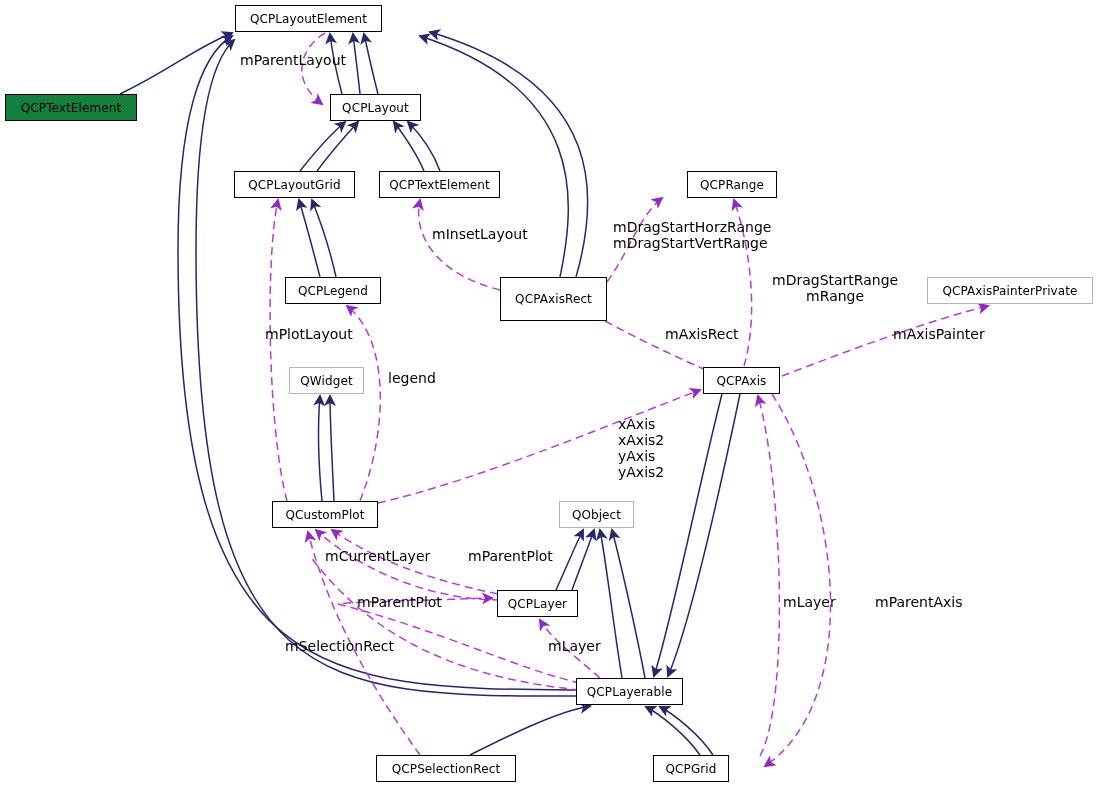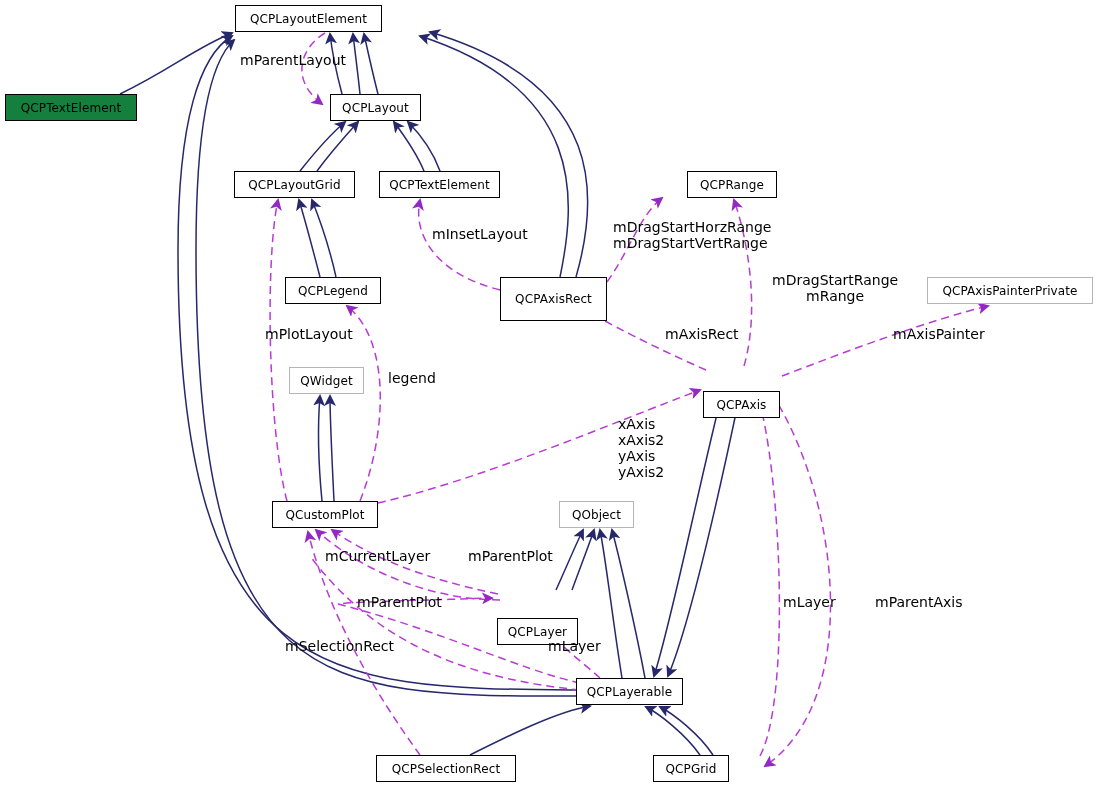--- a/index.html
+++ b/index.html
@@ -172,30 +172,30 @@
   </div>
   <div class="node cls-strong" style="left:500px;top:277px;width:107px;height:44px;">
     <span>QCPAxisRect</span>
   </div>
   <div class="node cls-light" style="left:927px;top:277px;width:166px;height:27px;">
     <span>QCPAxisPainterPrivate</span>
   </div>
   <div class="node cls-light" style="left:289px;top:367px;width:75px;height:27px;">
     <span>QWidget</span>
   </div>
-  <div class="node cls-strong" style="left:703px;top:367px;width:77px;height:27px;margin-top:24px;">
+  <div class="node cls-strong" style="left:703px;top:367px;width:77px;height:27px;">
     <span>QCPAxis</span>
   </div>
   <div class="node cls-strong" style="left:272px;top:501px;width:106px;height:27px;">
     <span>QCustomPlot</span>
   </div>
   <div class="node cls-light" style="left:559px;top:501px;width:75px;height:27px;">
     <span>QObject</span>
   </div>
-  <div class="node cls-strong" style="left:497px;top:590px;width:81px;height:27px;margin-top:28px;">
+  <div class="node cls-strong" style="left:497px;top:590px;width:81px;height:27px;">
     <span>QCPLayer</span>
   </div>
   <div class="node cls-strong" style="left:576px;top:678px;width:107px;height:27px;">
     <span>QCPLayerable</span>
   </div>
   <div class="node cls-strong" style="left:376px;top:755px;width:140px;height:27px;">
     <span>QCPSelectionRect</span>
   </div>
   <div class="node cls-strong" style="left:653px;top:755px;width:76px;height:27px;">
     <span>QCPGrid</span>

